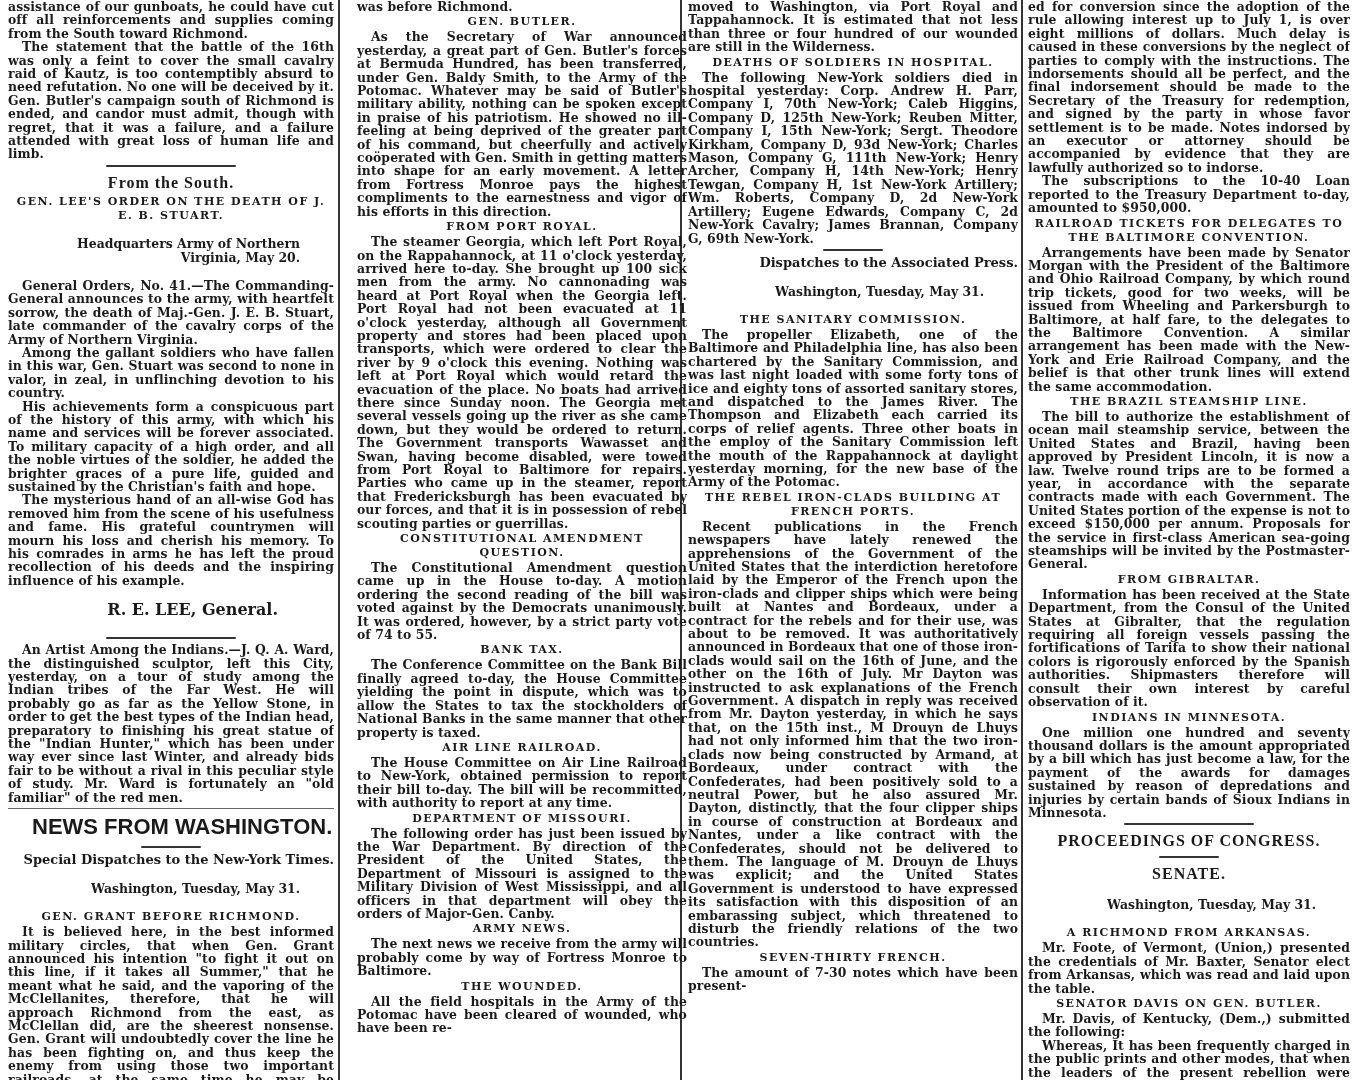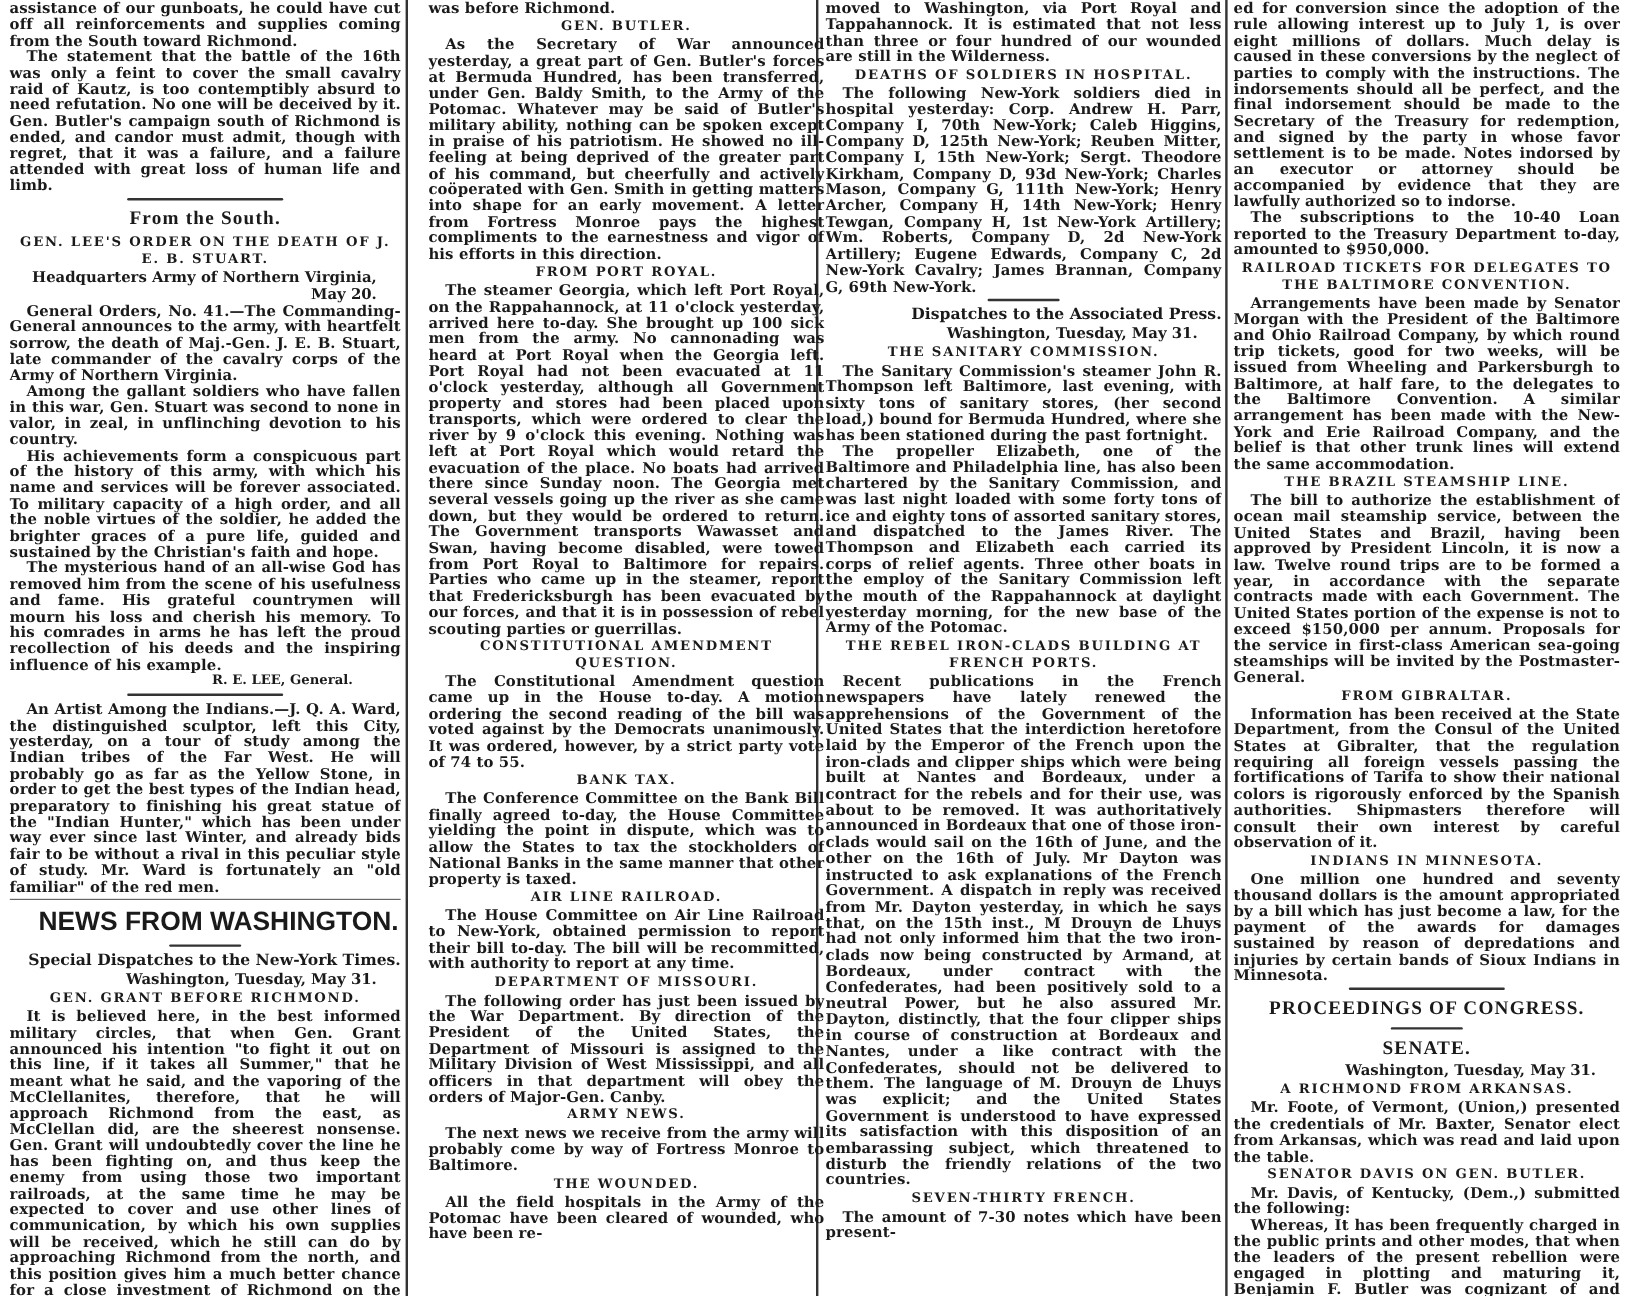--- a/index.html
+++ b/index.html
@@ -11,22 +11,22 @@
   .c2 { left:357px; width:330px; }
   .c3 { left:688px; width:330px; }
   .c4 { left:1028px; width:322px; }
   .vrule { position:absolute; top:0; width:2px; height:1080px; background:#333; }
   .p { font-size:12.4px; line-height:13.4px; font-weight:bold; text-align:justify; margin:0; text-indent:14px; letter-spacing:0.1px; }
   .p.noindent { text-indent:0; }
   .hd { font-size:11px; line-height:14px; font-weight:bold; text-align:center; letter-spacing:1.5px; margin:2px 0 1px; }
   .hd.big { font-size:16px; letter-spacing:1px; line-height:20px; font-family:"Liberation Serif", serif; }
   .hd.huge { font-size:22px; letter-spacing:0px; line-height:28px; font-family:"Liberation Sans", sans-serif; font-weight:900; text-align:left; padding-left:24px; }
   .sub { font-size:13px; line-height:16px; font-weight:bold; text-align:right; margin:0; }
-  .dateline { font-size:12.4px; line-height:14px; font-weight:bold; text-align:right; padding-right:20px; margin:0; }
-  .sig { font-size:11px; line-height:14px; font-weight:bold; text-align:right; padding-right:40px; margin:0; }
+  .dateline { font-size:12.4px; line-height:14px; font-weight:bold; text-align:right; padding-right:20px; margin:14px; }
+  .sig { font-size:16px; line-height:14px; font-weight:bold; text-align:right; padding-right:40px; margin:16px; }
   .rule { height:10px; position:relative; }
   .rule::before { content:""; position:absolute; left:50%; top:4px; width:130px; margin-left:-65px; height:2px; background:#333; border-radius:1px; }
   .rule.short::before { width:60px; margin-left:-30px; }
   .boxsep { border-top:1px solid #666; margin:4px 0; }
 </style>
 </head>
 <body>
 
 <div class="page">
   <div class="vrule" style="left:338px"></div>
@@ -75,21 +75,20 @@
       <p class="p">All the field hospitals in the Army of the Potomac have been cleared of wounded, who have been re-</p>
     </div>
   <div class="col c3">
       <p class="p noindent">moved to Washington, via Port Royal and Tappahannock. It is estimated that not less than three or four hundred of our wounded are still in the Wilderness.</p>
       <div class="hd">DEATHS OF SOLDIERS IN HOSPITAL.</div>
       <p class="p">The following New-York soldiers died in hospital yesterday: Corp. Andrew H. Parr, Company I, 70th New-York; Caleb Higgins, Company D, 125th New-York; Reuben Mitter, Company I, 15th New-York; Sergt. Theodore Kirkham, Company D, 93d New-York; Charles Mason, Company G, 111th New-York; Henry Archer, Company H, 14th New-York; Henry Tewgan, Company H, 1st New-York Artillery; Wm. Roberts, Company D, 2d New-York Artillery; Eugene Edwards, Company C, 2d New-York Cavalry; James Brannan, Company G, 69th New-York.</p>
       <div class="rule short"></div>
       <p class="sub">Dispatches to the Associated Press.</p>
       <p class="dateline">Washington, Tuesday, May 31.</p>
       <div class="hd">THE SANITARY COMMISSION.</div>
-      <p class="p">The Sanitary Commission's steamer John R. Thompson left Baltimore, last evening, with sixty tons of sanitary stores, (her second load,) bound for Bermuda Hundred, where she has been stationed during the past fortnight.</p>
       <p class="p">The propeller Elizabeth, one of the Baltimore and Philadelphia line, has also been chartered by the Sanitary Commission, and was last night loaded with some forty tons of ice and eighty tons of assorted sanitary stores, and dispatched to the James River. The Thompson and Elizabeth each carried its corps of relief agents. Three other boats in the employ of the Sanitary Commission left the mouth of the Rappahannock at daylight yesterday morning, for the new base of the Army of the Potomac.</p>
       <div class="hd">THE REBEL IRON-CLADS BUILDING AT FRENCH PORTS.</div>
       <p class="p">Recent publications in the French newspapers have lately renewed the apprehensions of the Government of the United States that the interdiction heretofore laid by the Emperor of the French upon the iron-clads and clipper ships which were being built at Nantes and Bordeaux, under a contract for the rebels and for their use, was about to be removed. It was authoritatively announced in Bordeaux that one of those iron-clads would sail on the 16th of June, and the other on the 16th of July. Mr Dayton was instructed to ask explanations of the French Government. A dispatch in reply was received from Mr. Dayton yesterday, in which he says that, on the 15th inst., M Drouyn de Lhuys had not only informed him that the two iron-clads now being constructed by Armand, at Bordeaux, under contract with the Confederates, had been positively sold to a neutral Power, but he also assured Mr. Dayton, distinctly, that the four clipper ships in course of construction at Bordeaux and Nantes, under a like contract with the Confederates, should not be delivered to them. The language of M. Drouyn de Lhuys was explicit; and the United States Government is understood to have expressed its satisfaction with this disposition of an embarassing subject, which threatened to disturb the friendly relations of the two countries.</p>
       <div class="hd">SEVEN-THIRTY FRENCH.</div>
       <p class="p">The amount of 7-30 notes which have been present-</p>
     </div>
   <div class="col c4">
       <p class="p noindent">ed for conversion since the adoption of the rule allowing interest up to July 1, is over eight millions of dollars. Much delay is caused in these conversions by the neglect of parties to comply with the instructions. The indorsements should all be perfect, and the final indorsement should be made to the Secretary of the Treasury for redemption, and signed by the party in whose favor settlement is to be made. Notes indorsed by an executor or attorney should be accompanied by evidence that they are lawfully authorized so to indorse.</p>
       <p class="p">The subscriptions to the 10-40 Loan reported to the Treasury Department to-day, amounted to $950,000.</p>
       <div class="hd">RAILROAD TICKETS FOR DELEGATES TO THE BALTIMORE CONVENTION.</div>

